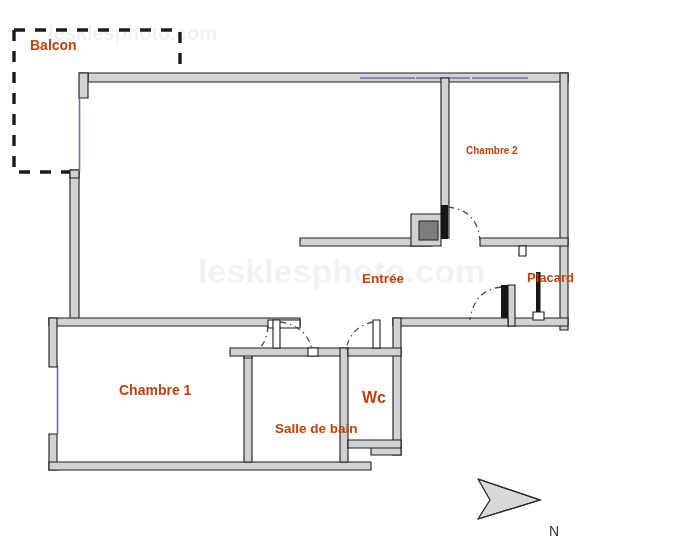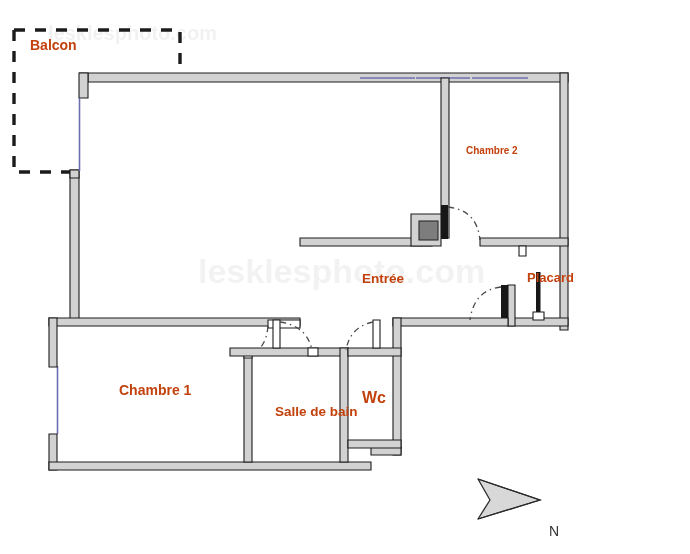--- a/index.html
+++ b/index.html
@@ -32,21 +32,21 @@
     white-space: nowrap;
     letter-spacing: 0px;
     line-height: 1;
   }
   .lbl-balcon   { left: 30px;  top: 38px;  font-size: 14px; }
   .lbl-salon    { left: 178px; top: 160px; font-size: 14.5px; }
   .lbl-ch2      { left: 466px; top: 146px; font-size: 10px; }
   .lbl-entree   { left: 362px; top: 272px; font-size: 13.5px; }
   .lbl-placard  { left: 527px; top: 271px; font-size: 13px; }
   .lbl-ch1      { left: 119px; top: 383px; font-size: 14px; }
-  .lbl-sdb      { left: 275px; top: 405px; font-size: 13.5px; }
+  .lbl-sdb      { left: 275px; top: 422px; font-size: 13.5px; }
   .lbl-wc       { left: 362px; top: 390px; font-size: 16px; }
   .lbl-north    { left: 549px; top: 524px; font-size: 14px; font-weight: normal; color: #333; }
 
   
   #watermark {
     position: absolute;
     left: 198px;
     top: 252px;
     width: 280px;
     height: 54px;

